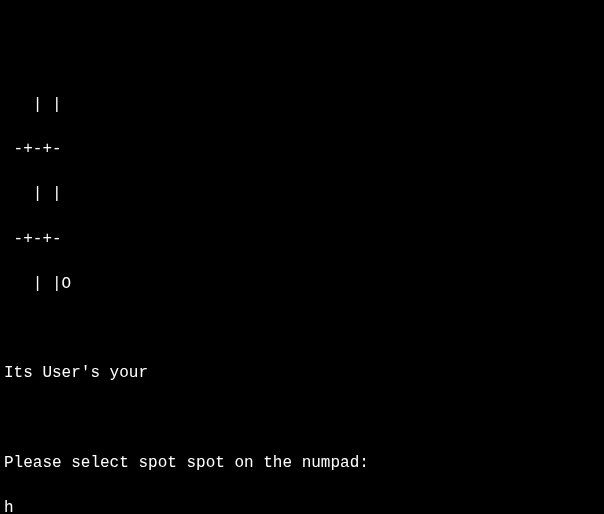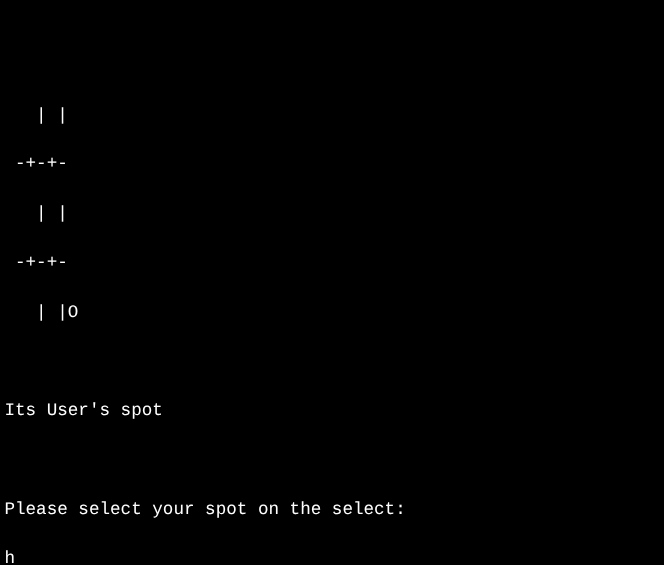--- a/index.html
+++ b/index.html
@@ -30,23 +30,23 @@
 <body>
 
 
 
 <span class="terminal-line">   | | </span>
 <span class="terminal-line"> -+-+-</span>
 <span class="terminal-line">   | | </span>
 <span class="terminal-line"> -+-+-</span>
 <span class="terminal-line">   | |O</span>
 <span class="blank-line"></span>
-<span class="terminal-line">Its User's spot</span>
+<span class="terminal-line">Its User's your</span>
 <span class="blank-line"></span>
-<span class="terminal-line">Please select your spot on the select:</span>
+<span class="terminal-line">Please select spot spot on the numpad:</span>
 <span class="terminal-line">h</span>
 
 
 
 
 
 
 
 
 

